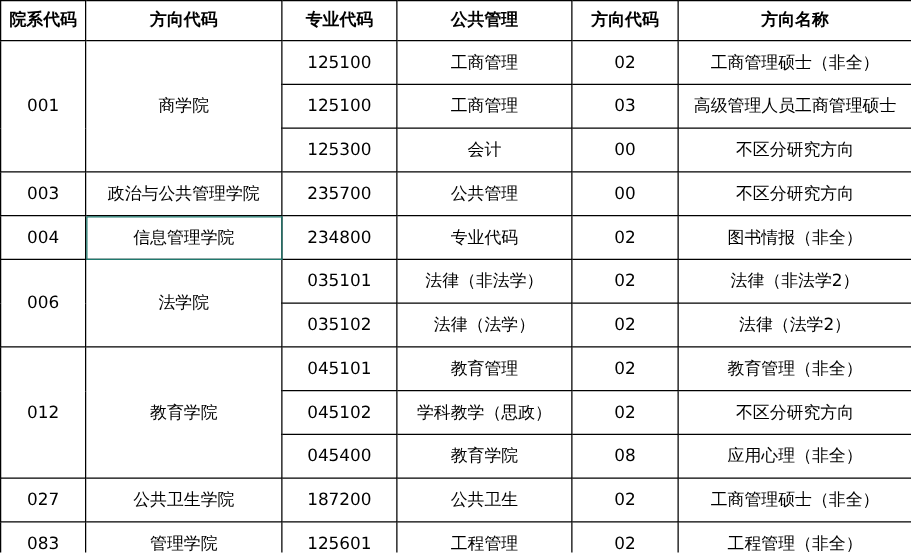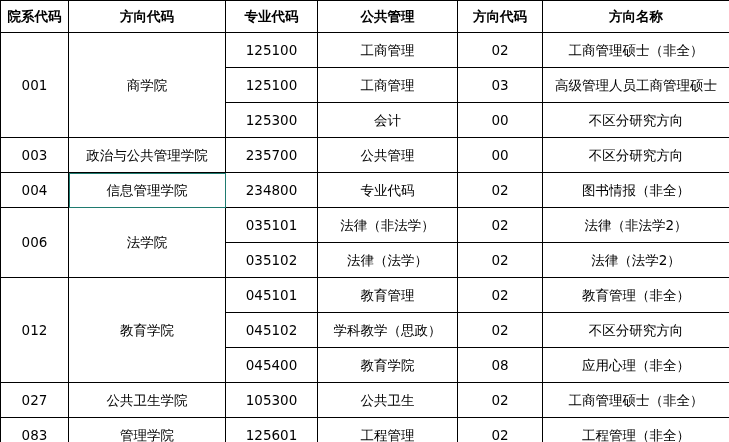--- a/index.html
+++ b/index.html
@@ -143,21 +143,21 @@
       </tr>
       <tr>
         <td>045400</td>
         <td>教育学院</td>
         <td>08</td>
         <td>应用心理（非全）</td>
       </tr>
       <tr>
         <td class="dept-code" rowspan="1">027</td>
         <td class="dept-name" rowspan="1">公共卫生学院</td>
-        <td>105300</td>
+        <td>187200</td>
         <td>公共卫生</td>
         <td>02</td>
         <td>工商管理硕士（非全）</td>
       </tr>
       <tr>
         <td class="dept-code" rowspan="1">083</td>
         <td class="dept-name" rowspan="1">管理学院</td>
         <td>125601</td>
         <td>工程管理</td>
         <td>02</td>

